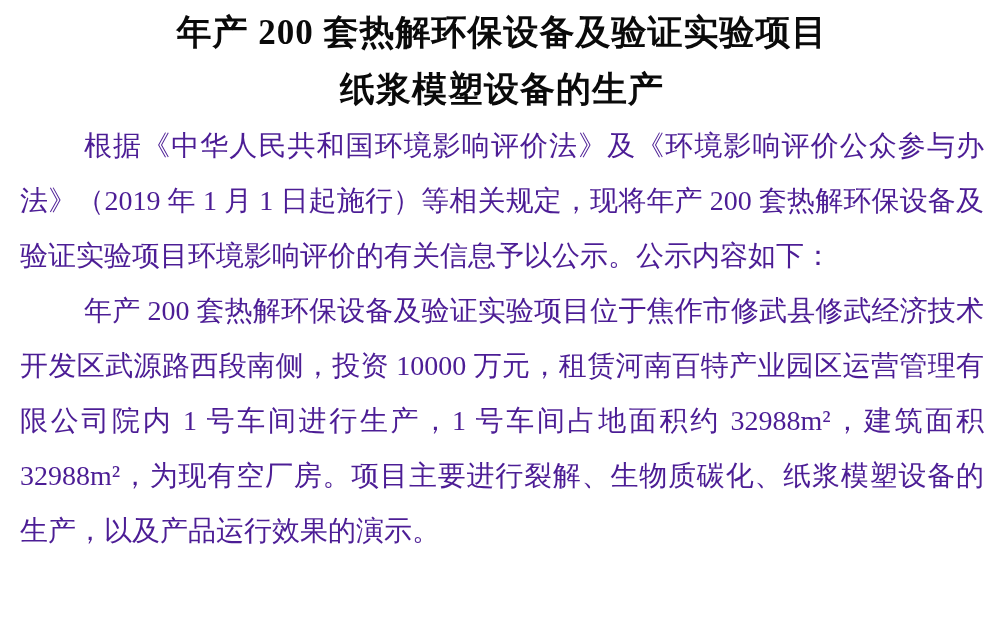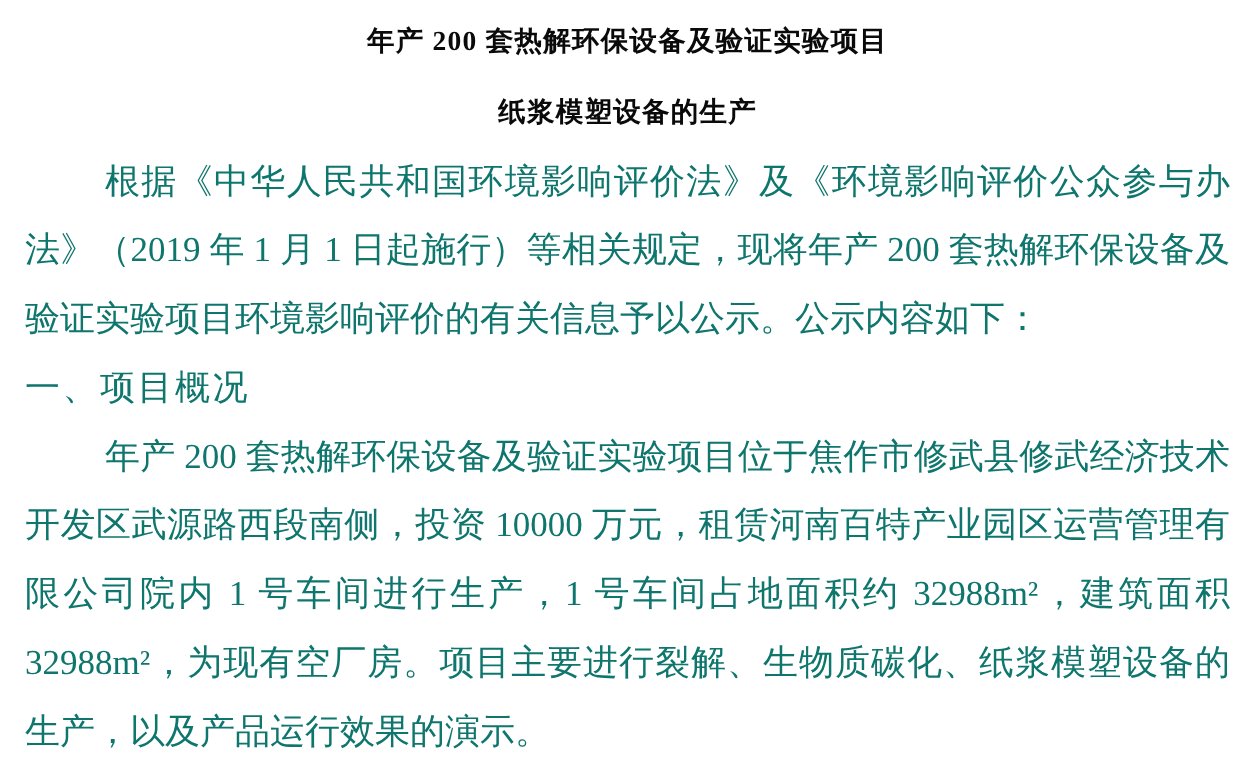--- a/index.html
+++ b/index.html
@@ -15,54 +15,53 @@
   .page {
     box-sizing: border-box;
     width: 1000px;
     height: 620px;
     padding: 4px 16px 0 20px;
     color: #121212;
     font-family: "Liberation Serif", "DejaVu Serif", serif;
   }
   .doc-title {
     margin: 0;
-    font-size: 22px;
+    font-size: 35px;
     font-weight: bold;
     text-align: center;
     line-height: 57px;
     letter-spacing: 1px;
     color: #0a0a0a;
   }
   .title-line {
     display: block;
     white-space: nowrap;
   }
   .para {
     margin: 0;
     font-size: 28px;
     line-height: 55px;
     text-align: justify;
     text-justify: inter-ideograph;
-    color: #0f766e;
+    color: #4c1d95;
   }
   .para.indent {
     text-indent: 64px;
   }
   .para.section-heading {
     text-indent: 0;
     letter-spacing: 2px;
   }
 </style>
 </head>
 <body>
 
 <div class="page">
   <h1 class="doc-title">
     <span class="title-line">年产 200 套热解环保设备及验证实验项目</span>
     <span class="title-line">纸浆模塑设备的生产</span>
   </h1>
 
   <p class="para indent">根据《中华人民共和国环境影响评价法》及《环境影响评价公众参与办法》（2019 年 1 月 1 日起施行）等相关规定，现将年产 200 套热解环保设备及验证实验项目环境影响评价的有关信息予以公示。公示内容如下：</p>
 
-  <p class="para section-heading">一、项目概况</p>
 
   <p class="para indent">年产 200 套热解环保设备及验证实验项目位于焦作市修武县修武经济技术开发区武源路西段南侧，投资 10000 万元，租赁河南百特产业园区运营管理有限公司院内 1 号车间进行生产，1 号车间占地面积约 32988m²，建筑面积 32988m²，为现有空厂房。项目主要进行裂解、生物质碳化、纸浆模塑设备的生产，以及产品运行效果的演示。</p>
 </div>
 
 </body></html>

